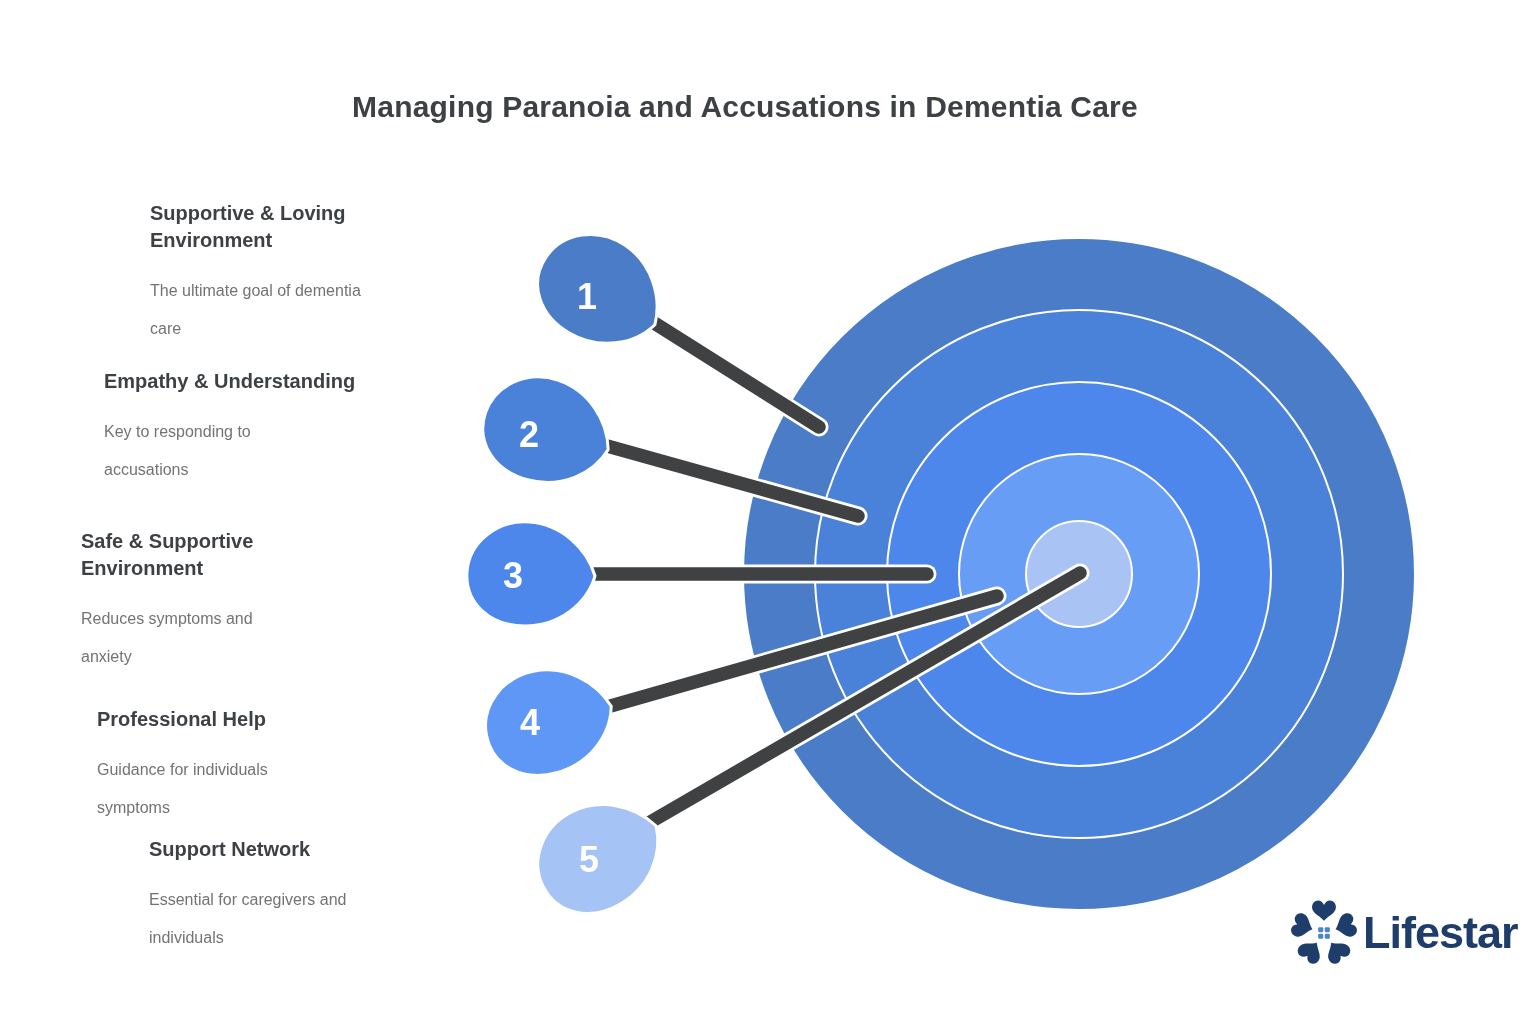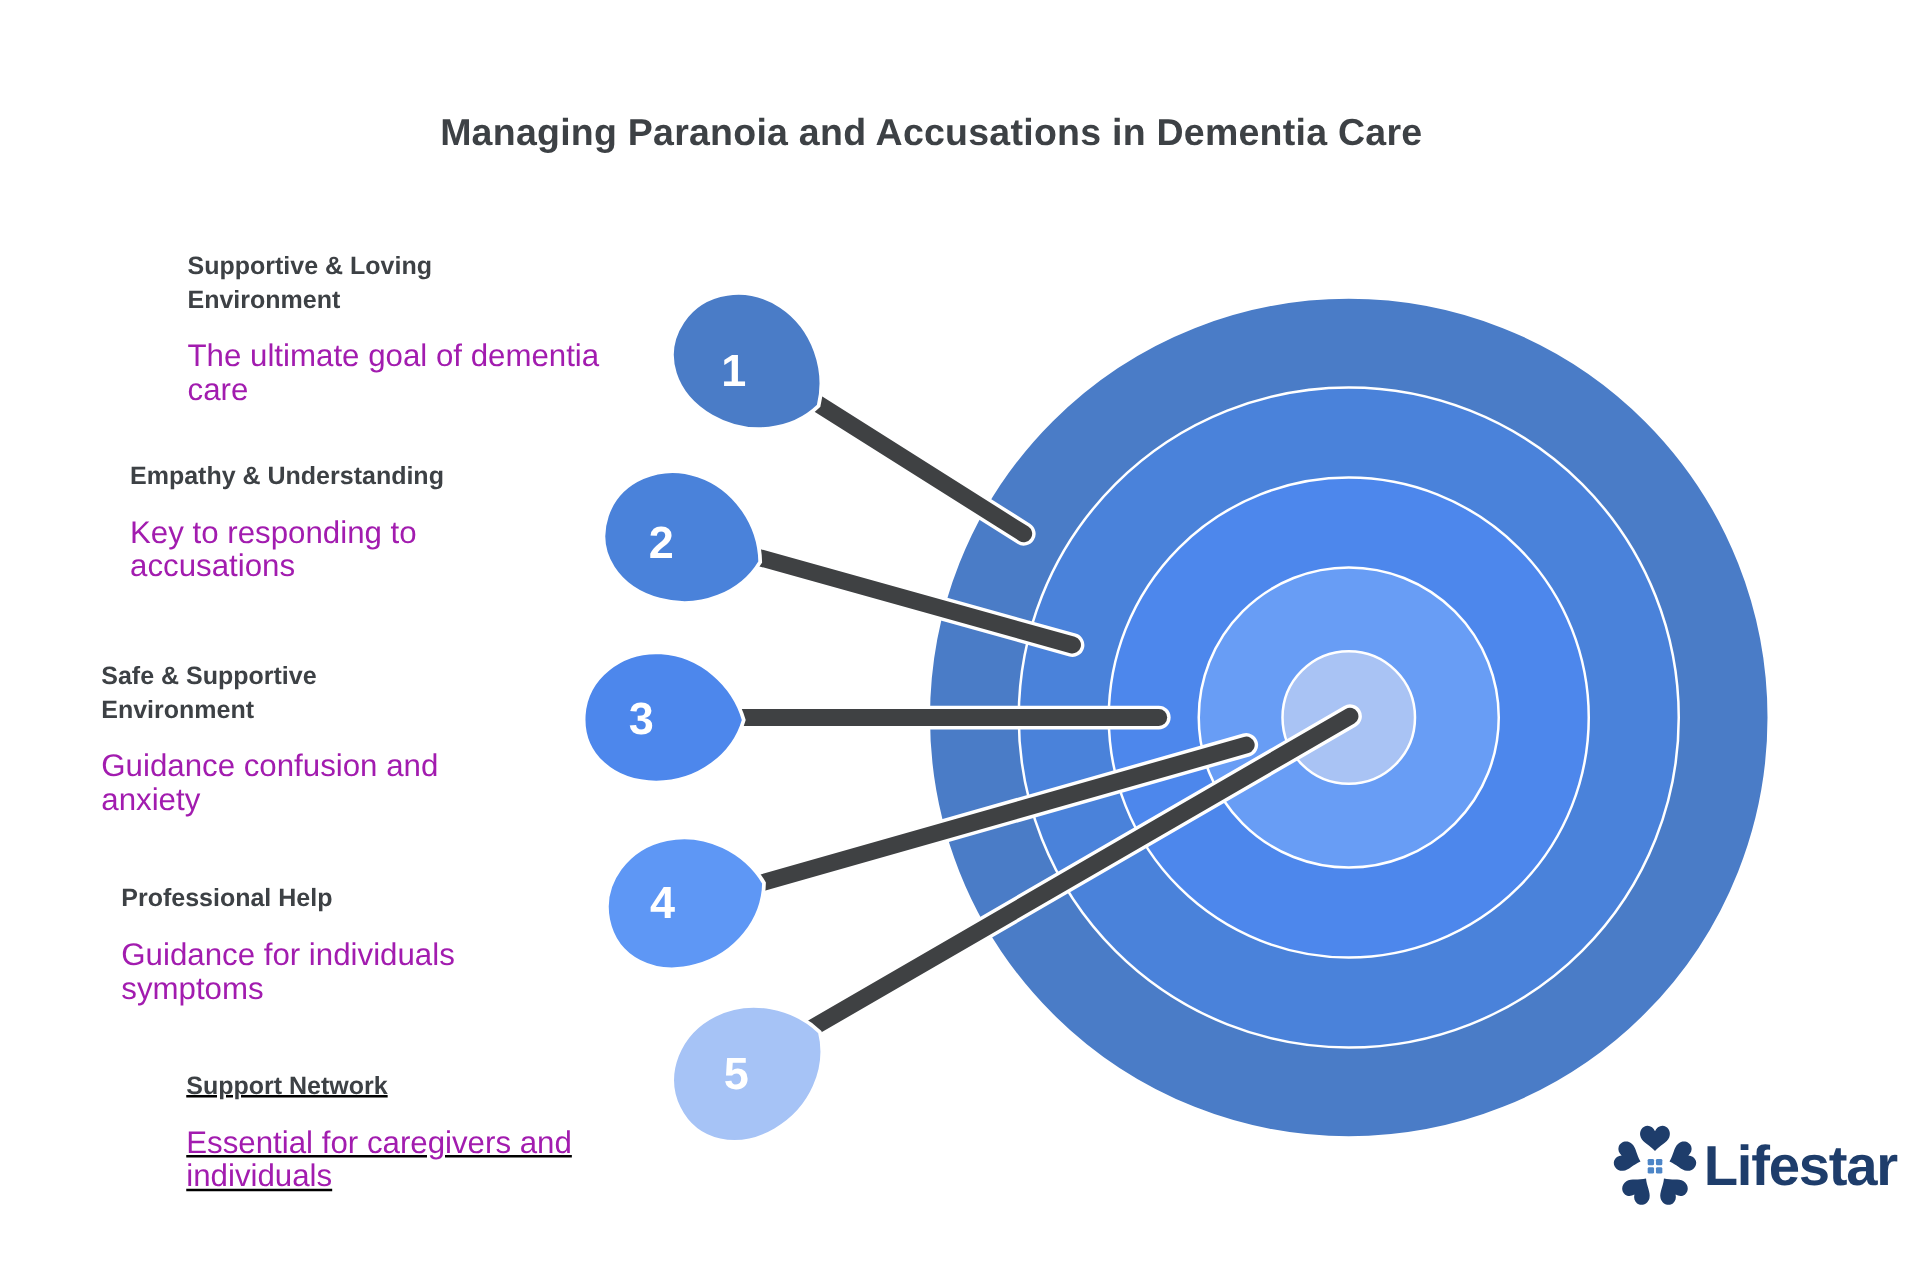--- a/index.html
+++ b/index.html
@@ -30,23 +30,23 @@
   }
   .item-label{
     font-size:20px;
     line-height:27px;
     font-weight:bold;
     color:#3d4145;
     white-space:pre-line;
   }
   .item-desc{
     margin-top:18px;
-    font-size:25px;
-    line-height:27px;
-    color:#a21caf;
+    font-size:16px;
+    line-height:38px;
+    color:#737373;
     white-space:pre-line;
   }
   .blob-number{
     font-family:"Liberation Sans", sans-serif;
     font-size:36px;
     font-weight:bold;
     fill:#ffffff;
   }
   .logo{
     position:absolute;
@@ -77,29 +77,29 @@
 care</div>
   </div>
   <div class="item" style="top:368px; right:1092px;">
     <div class="item-label">Empathy &amp; Understanding</div>
     <div class="item-desc">Key to responding to
 accusations</div>
   </div>
   <div class="item" style="top:528px; right:1115px;">
     <div class="item-label">Safe &amp; Supportive
 Environment</div>
-    <div class="item-desc">Guidance confusion and
+    <div class="item-desc">Reduces symptoms and
 anxiety</div>
   </div>
   <div class="item" style="top:706px; right:1099px;">
     <div class="item-label">Professional Help</div>
     <div class="item-desc">Guidance for individuals
 symptoms</div>
   </div>
-  <div class="item" style="top:856px; right:1047px;text-decoration:underline;">
+  <div class="item" style="top:836px; right:1047px;">
     <div class="item-label">Support Network</div>
     <div class="item-desc">Essential for caregivers and
 individuals</div>
   </div>
 
   <svg class="diagram-svg" width="1536" height="1024" viewBox="0 0 1536 1024">
 
     <circle cx="1079" cy="574" r="336" stroke="#ffffff" stroke-width="2" fill="#4a7cc7"></circle>
     <circle cx="1079" cy="574" r="264" stroke="#ffffff" stroke-width="2" fill="#4a82da"></circle>
     <circle cx="1079" cy="574" r="192" stroke="#ffffff" stroke-width="2" fill="#4d87ec"></circle>

